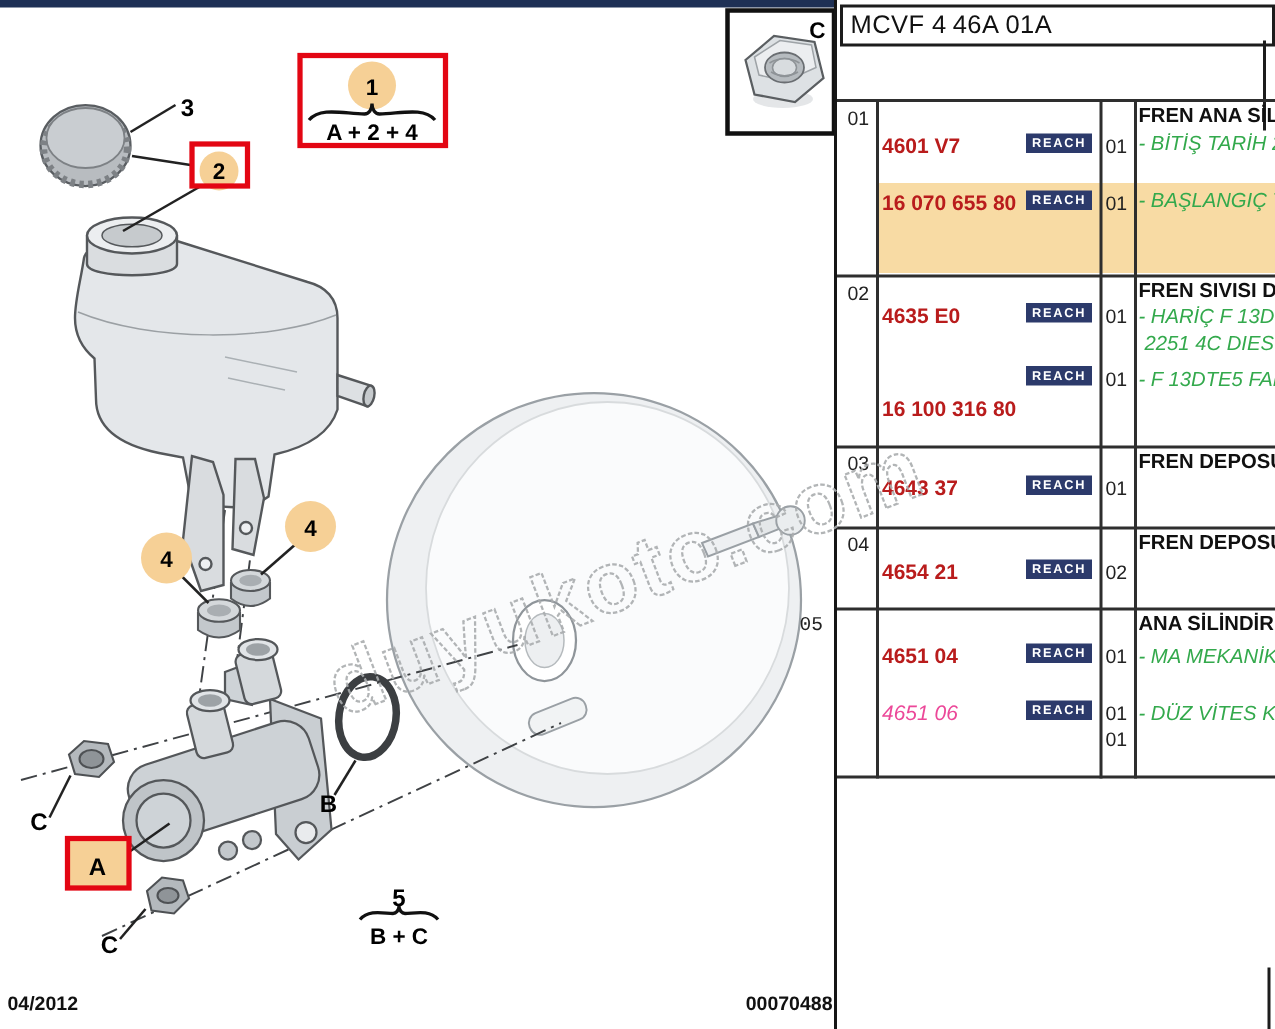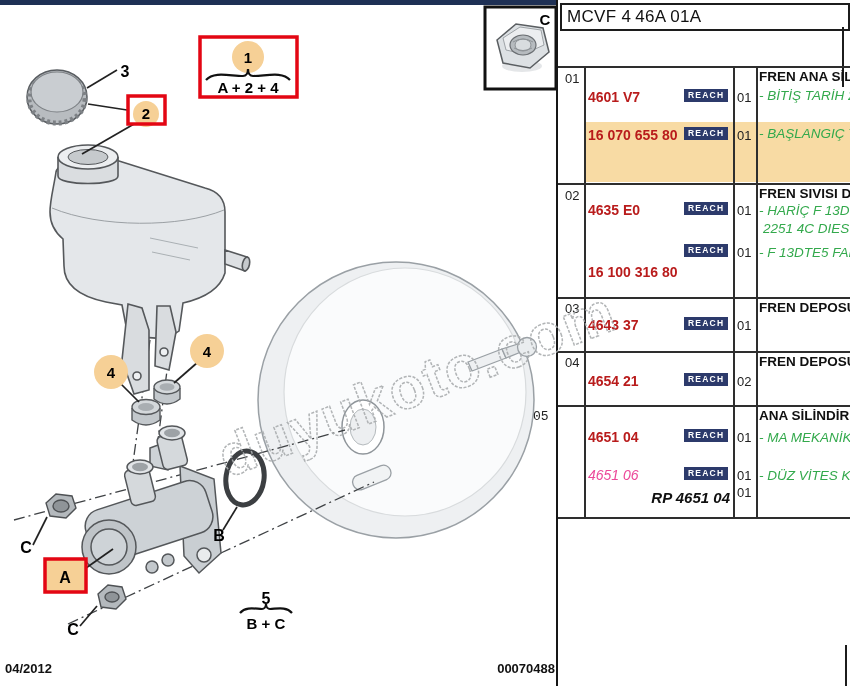--- a/index.html
+++ b/index.html
@@ -253,21 +253,20 @@
   <div class="cell ref" style="left:533px;top:409px;font-family:Liberation Mono, monospace;">05</div>
   <div class="cell title" style="left:759px;top:408px;">ANA SİLİNDİR B</div>
   <div class="cell part" style="left:588px;top:429px;">4651 04</div>
   <div class="badge" style="left:684px;top:429px;">REACH</div>
   <div class="cell qty" style="left:737px;top:430px;">01</div>
   <div class="cell green" style="left:759px;top:430px;">- MA MEKANİK</div>
   <div class="cell part-gray" style="left:588px;top:467px;">4651 06</div>
   <div class="badge" style="left:684px;top:467px;">REACH</div>
   <div class="cell qty" style="left:737px;top:468px;">01</div>
   <div class="cell green" style="left:759px;top:468px;">- DÜZ VİTES KU</div>
-  <div class="cell part-rp" style="left:588px;top:489px;">RP 4651 04</div>
   <div class="cell qty" style="left:737px;top:485px;">01</div>
 
   <div class="footer-date">04/2012</div>
   <div class="footer-doc">00070488</div>
 
   <svg class="watermark-svg" width="850" height="686" viewBox="0 0 850 686">
     <text transform="translate(228,478) rotate(-21)" x="0" y="0" font-size="58" font-weight="bold" letter-spacing="2" fill="none" stroke="#aaadaf" stroke-width="1.5" stroke-dasharray="3 1.5" opacity="0.9">duyukoto.com</text>
   </svg>
 
 </div>

